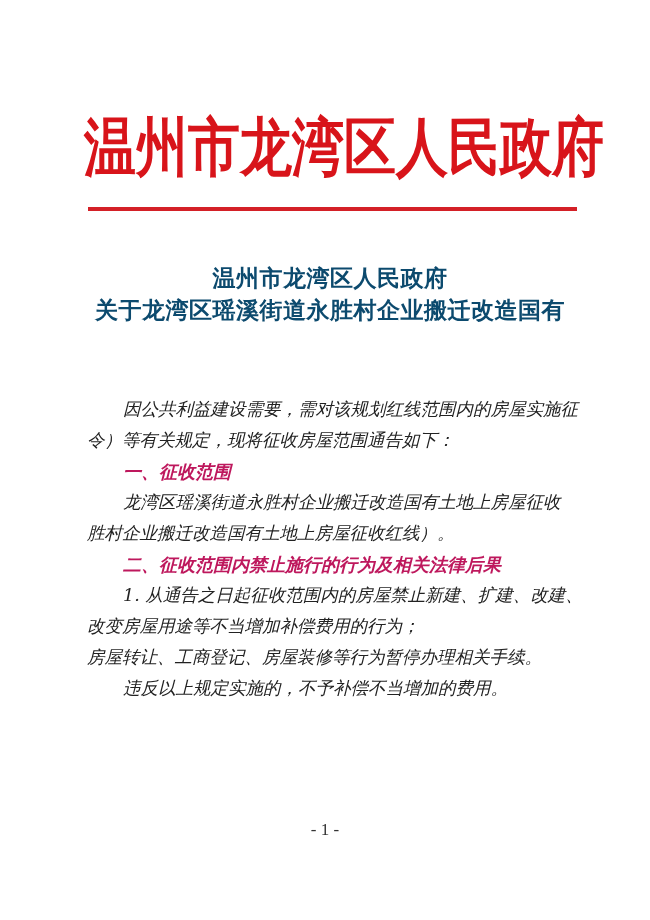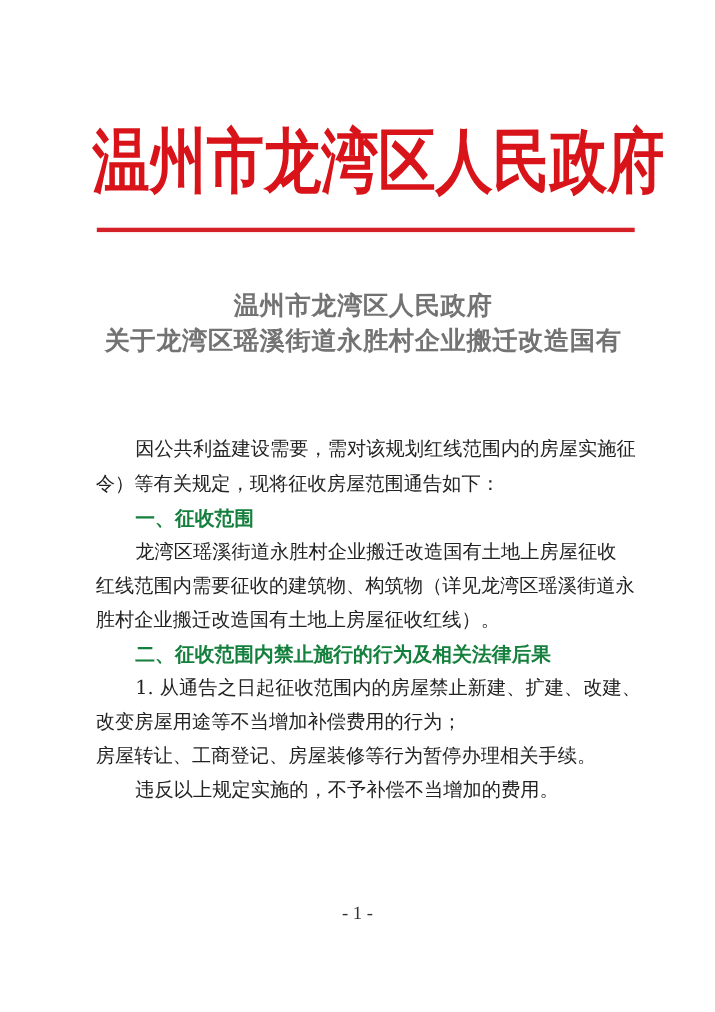--- a/index.html
+++ b/index.html
@@ -52,47 +52,47 @@
     .notice-title {
       position: absolute;
       left: 60px;
       top: 262px;
       width: 540px;
       text-align: center;
       font-family: "DejaVu Serif", "Liberation Serif", serif;
       font-weight: bold;
       font-size: 23px;
       line-height: 32px;
-      color: #737373;
+      color: #0c4a6e;
       letter-spacing: 0.5px;
     }
     .notice-title div { white-space: nowrap; }
     .body {
       position: absolute;
       left: 87px;
       top: 394px;
       width: 492px;
       font-family: "DejaVu Serif", "Liberation Serif", serif;
       font-size: 17.5px;
       line-height: 31px;
       color: #222222;
     }
     .line {
       white-space: nowrap;
       display: flex;
       justify-content: space-between;
       height: 31px;
     }
-    .line.left { justify-content: flex-start; }
+    .line.left { justify-content: flex-start; font-style: italic; }
     .indent { padding-left: 36px; }
     .heading {
       font-family: "DejaVu Sans", "Liberation Sans", sans-serif;
       font-weight: bold;
       font-size: 18px;
-      color: #15803d;
+      color: #be185d;
     }
     .page-number {
       position: absolute;
       left: 0;
       width: 650px;
       top: 820px;
       text-align: center;
       font-family: "Liberation Serif", "DejaVu Serif", serif;
       font-size: 17px;
       color: #333333;
@@ -122,21 +122,20 @@
     <div>温州市龙湾区人民政府</div>
     <div>关于龙湾区瑶溪街道永胜村企业搬迁改造国有</div>
   </div>
 
   <div class="body">
     <div class="line left indent">因公共利益建设需要，需对该规划红线范围内的房屋实施征</div>
     <div class="line left">令）等有关规定，现将征收房屋范围通告如下：</div>
 
     <div class="line left indent heading">一、征收范围</div>
     <div class="line left indent">龙湾区瑶溪街道永胜村企业搬迁改造国有土地上房屋征收</div>
-    <div class="line left">红线范围内需要征收的建筑物、构筑物（详见龙湾区瑶溪街道永</div>
     <div class="line left">胜村企业搬迁改造国有土地上房屋征收红线）。</div>
 
     <div class="line left indent heading">二、征收范围内禁止施行的行为及相关法律后果</div>
     <div class="line left indent">1. 从通告之日起征收范围内的房屋禁止新建、扩建、改建、</div>
     <div class="line left">改变房屋用途等不当增加补偿费用的行为；</div>
     <div class="line left">房屋转让、工商登记、房屋装修等行为暂停办理相关手续。</div>
     <div class="line left indent">违反以上规定实施的，不予补偿不当增加的费用。</div>
   </div>
 
   <div class="page-number">- 1 -</div>

